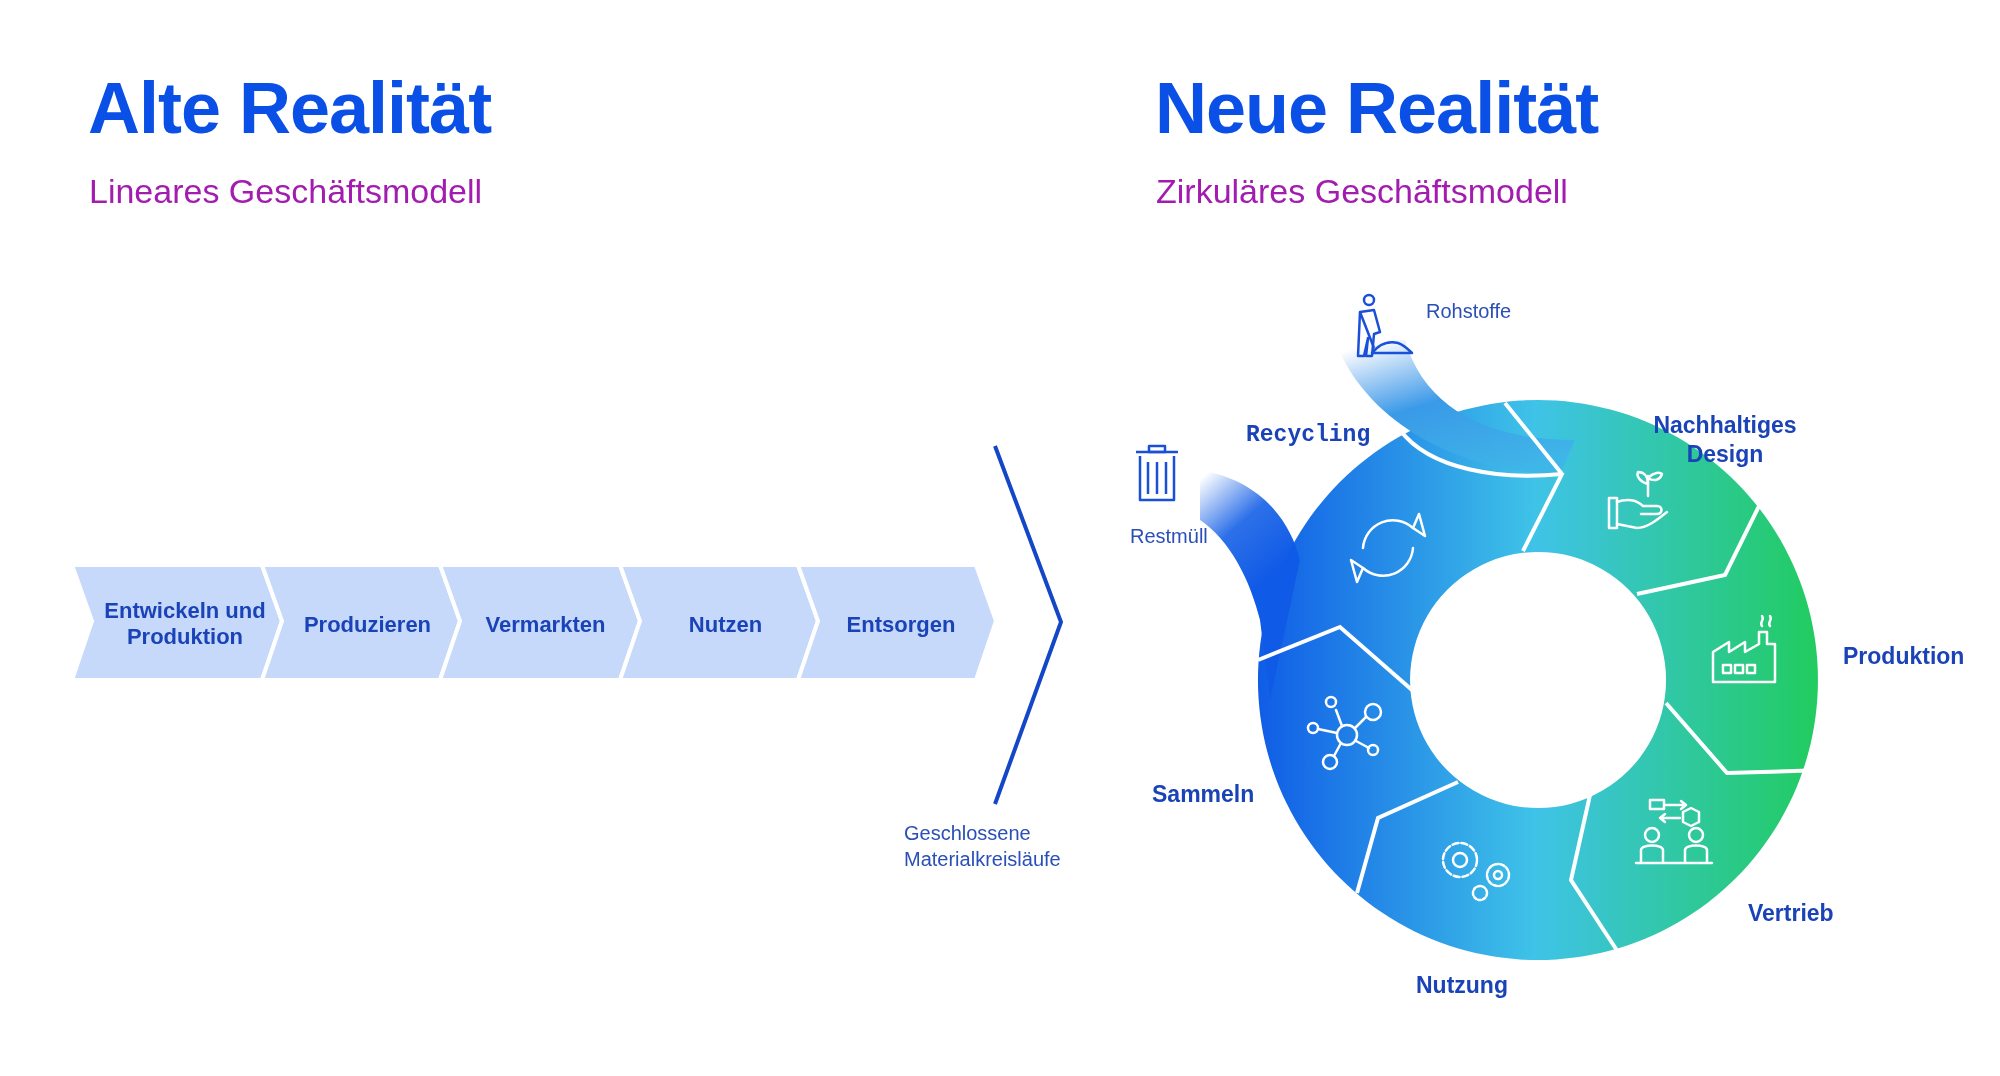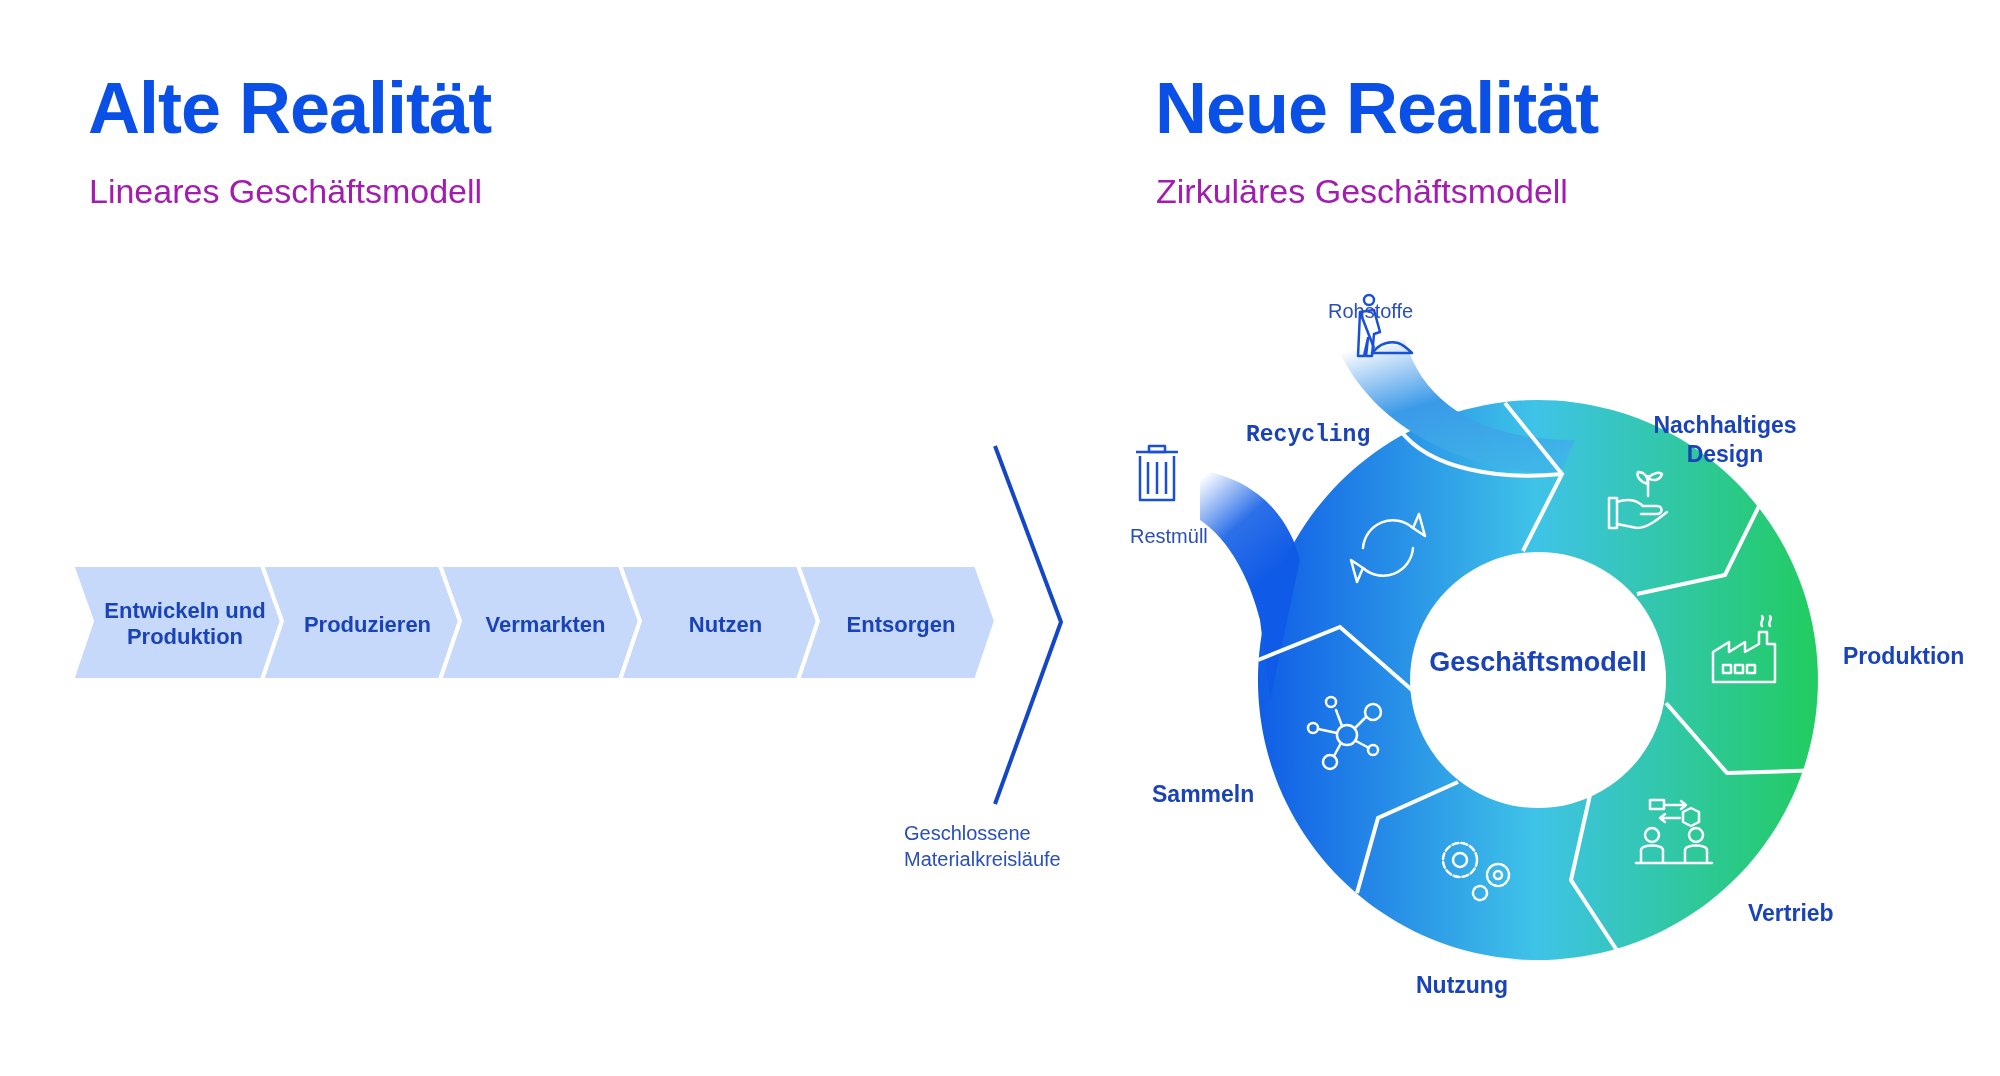--- a/index.html
+++ b/index.html
@@ -158,24 +158,23 @@
     <g>
       <circle cx="1369" cy="300" r="5"></circle>
       <path d="M1360,312 l14,-2 l6,22 l-6,2 l-2,22 l-6,0 l2,-18 l-4,18 l-6,0 z"></path>
       <path d="M1360,312 l14,36"></path>
       <path d="M1372,353 c8,-10 18,-12 26,-10 c6,2 12,8 14,10 z"></path>
     </g>
   </g>
 </svg>
 
 <div class="abs lbl" style="left:1410px;top:638px;width:256px;font-size:27px;">
-  <div style="margin-top:8px">Geschäftsmodell</div>
 </div>
 
-<div class="abs lbl-light" style="left:1328px;top:300px;">Rohstoffe</div>
+<div class="abs lbl-light" style="left:1426px;top:300px;">Rohstoffe</div>
 <div class="abs lbl-light" style="left:1130px;top:525px;">Restmüll</div>
 
 <div class="abs lbl" style="left:1620px;top:364px;width:210px;margin-top:47px;">
   <div>Nachhaltiges</div>
   <div>Design</div>
 </div>
 <div class="abs lbl" style="left:1843px;top:642px;">Produktion</div>
 <div class="abs lbl" style="left:1748px;top:899px;">Vertrieb</div>
 <div class="abs lbl" style="left:1416px;top:971px;">Nutzung</div>
 <div class="abs lbl" style="left:1152px;top:780px;">Sammeln</div>

